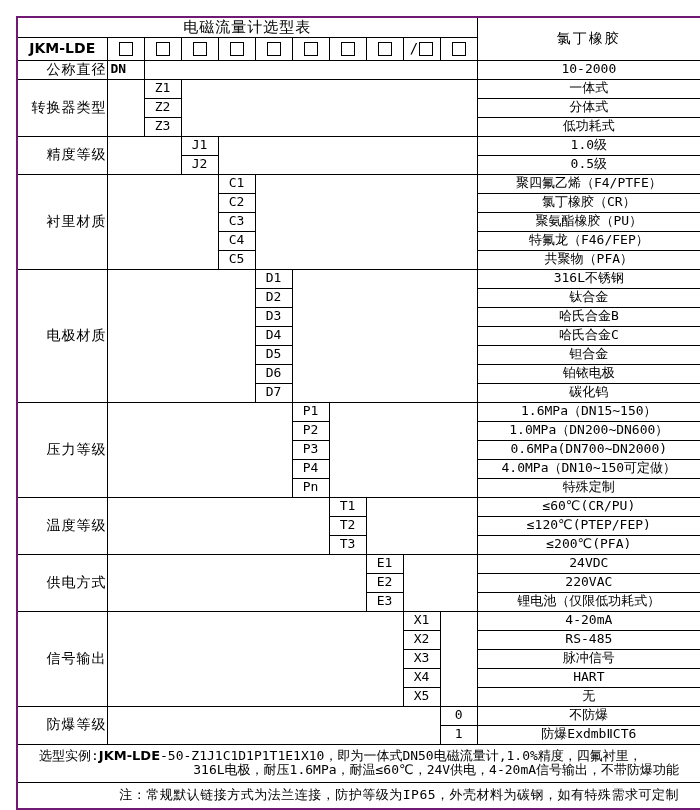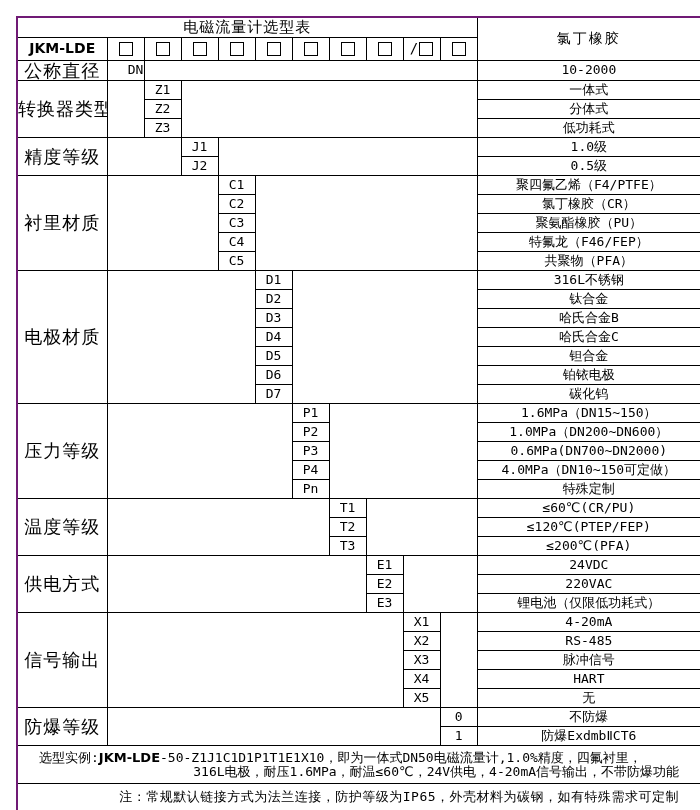--- a/index.html
+++ b/index.html
@@ -25,27 +25,27 @@
     font-size:13px;
     line-height:1.1;
   }
   tr{height:19px;}
   tr.r-title{height:20px;}
   tr.r-model{height:23px;}
   tr.r-example{height:38px;}
   tr.r-note{height:27px;}
   .title-cell{font-size:15px;letter-spacing:1px;}
   .fn-cell{font-size:14px;letter-spacing:2px;}
-  .lbl{font-size:18px;letter-spacing:1px;}
+  .lbl{font-size:14px;letter-spacing:1px;text-align:right;}
   .model-cell{
     font-family:"DejaVu Sans","Liberation Sans",sans-serif;
     font-weight:bold;font-size:14px;text-align:center;
   }
   .code{font-size:13px;}
-  .code-dn{text-align:center;padding-left:20px;}
+  .code-dn{text-align:left;padding-left:3px;font-weight:bold;}
   .desc{font-size:13px;}
   .chk{
     display:inline-block;width:12px;height:12px;
     border:1px solid #000;background:#fff;vertical-align:middle;
   }
   .slash{font-size:14px;margin-right:1px;vertical-align:middle;}
   .footer-cell{white-space:normal;text-align:left;padding:2px 21px;font-size:13px;}
   .ex-l1{text-align:left;}
   .ex-l2{text-align:right;}
   .ex-model{font-family:"DejaVu Sans","Liberation Sans",sans-serif;font-weight:bold;}

